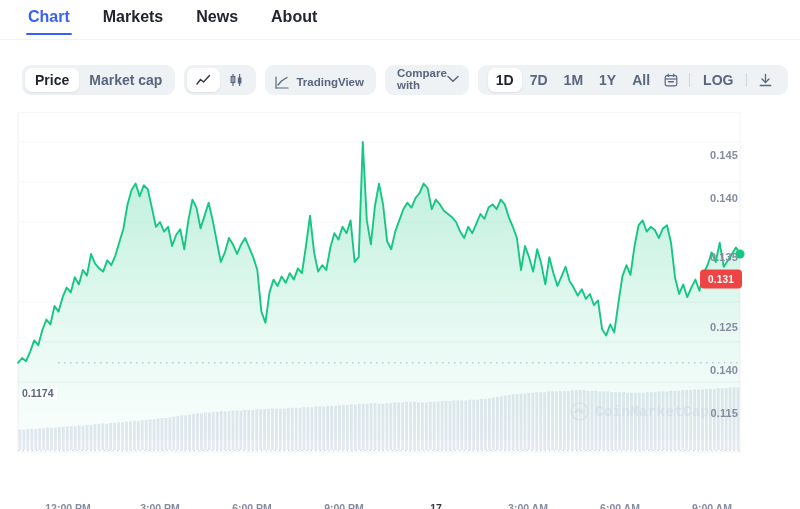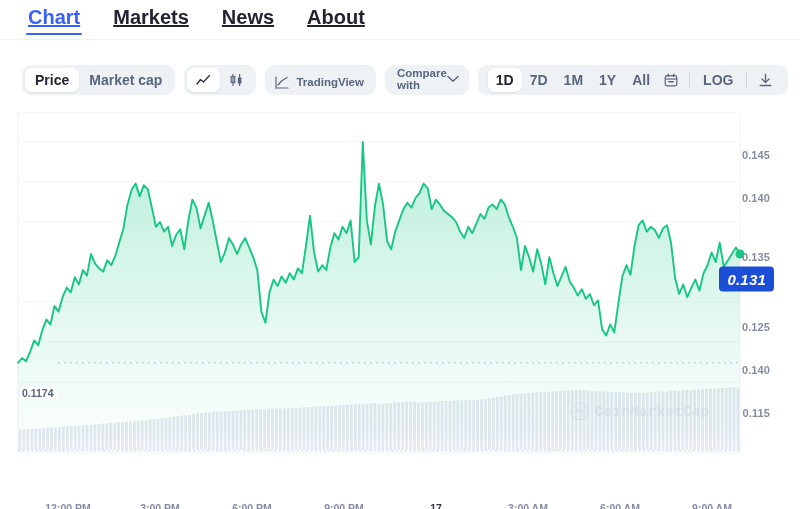--- a/index.html
+++ b/index.html
@@ -26,30 +26,29 @@
     box-sizing: border-box;
   }
   .tabbar:after {
     content: "";
     position: absolute;
     left: 0; right: 0; bottom: 0;
     height: 1px;
     background: #eff2f5;
   }
   .tab {
-    font-size: 20px;
+    font-size: 16px;
     font-weight: 700;
     color: #222531;
     padding: 0 0 9px 0;
     margin-right: 33px;
     cursor: pointer;
     position: relative;
     line-height: 18px;
     white-space: nowrap;
-    text-decoration: underline;
   }
   .tab.active {
     color: #3861fb;
   }
   .tab.active:after {
     content: "";
     position: absolute;
     left: -2px; right: -2px;
     bottom: 0;
     height: 2.5px;
@@ -125,45 +124,43 @@
   }
 
   svg { display: block; }
 
   
   .chart-wrap {
     position: relative;
     margin: 8px 0 0 0;
     width: 748px;
     height: 390px;
-    padding-left: 32px;
   }
   .chart-svg { position: absolute; left: 0; top: 0; }
 
   .ylabel {
     position: absolute;
     right: 10px;
     font-size: 11px;
     font-weight: 600;
     color: #858ca2;
     transform: translateY(-50%);
     letter-spacing: 0.1px;
   }
   .price-badge {
     position: absolute;
     right: 6px;
-    background: #1d4ed8;
+    background: #ef4444;
     color: #ffffff;
-    font-size: 15px;
+    font-size: 10px;
     font-weight: 700;
     padding: 4px 8px;
     border-radius: 4px;
     transform: translateY(-50%);
     letter-spacing: 0.2px;
-    font-style: italic;
   }
   .low-label {
     position: absolute;
     font-size: 10.5px;
     font-weight: 700;
     color: #58667e;
     transform: translateY(-50%);
     background: #fff;
     padding-right: 3px;
   }

